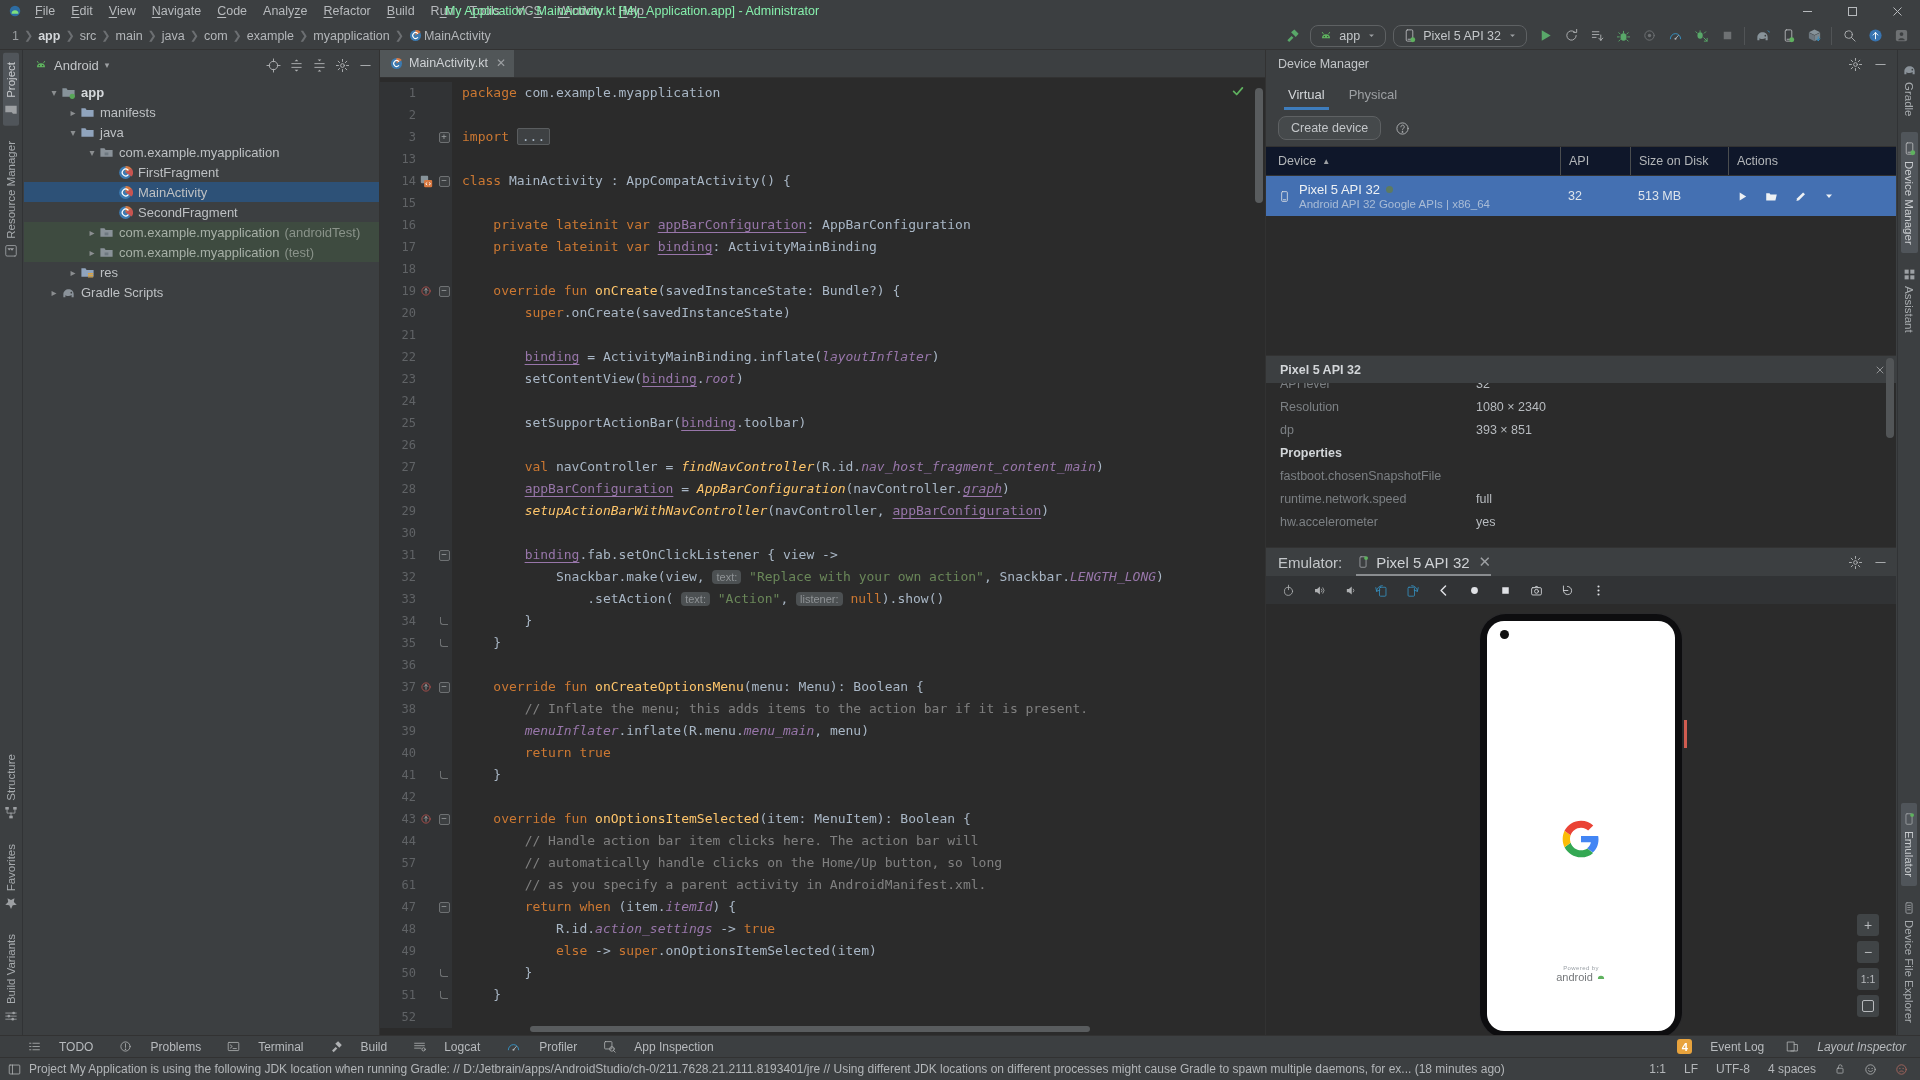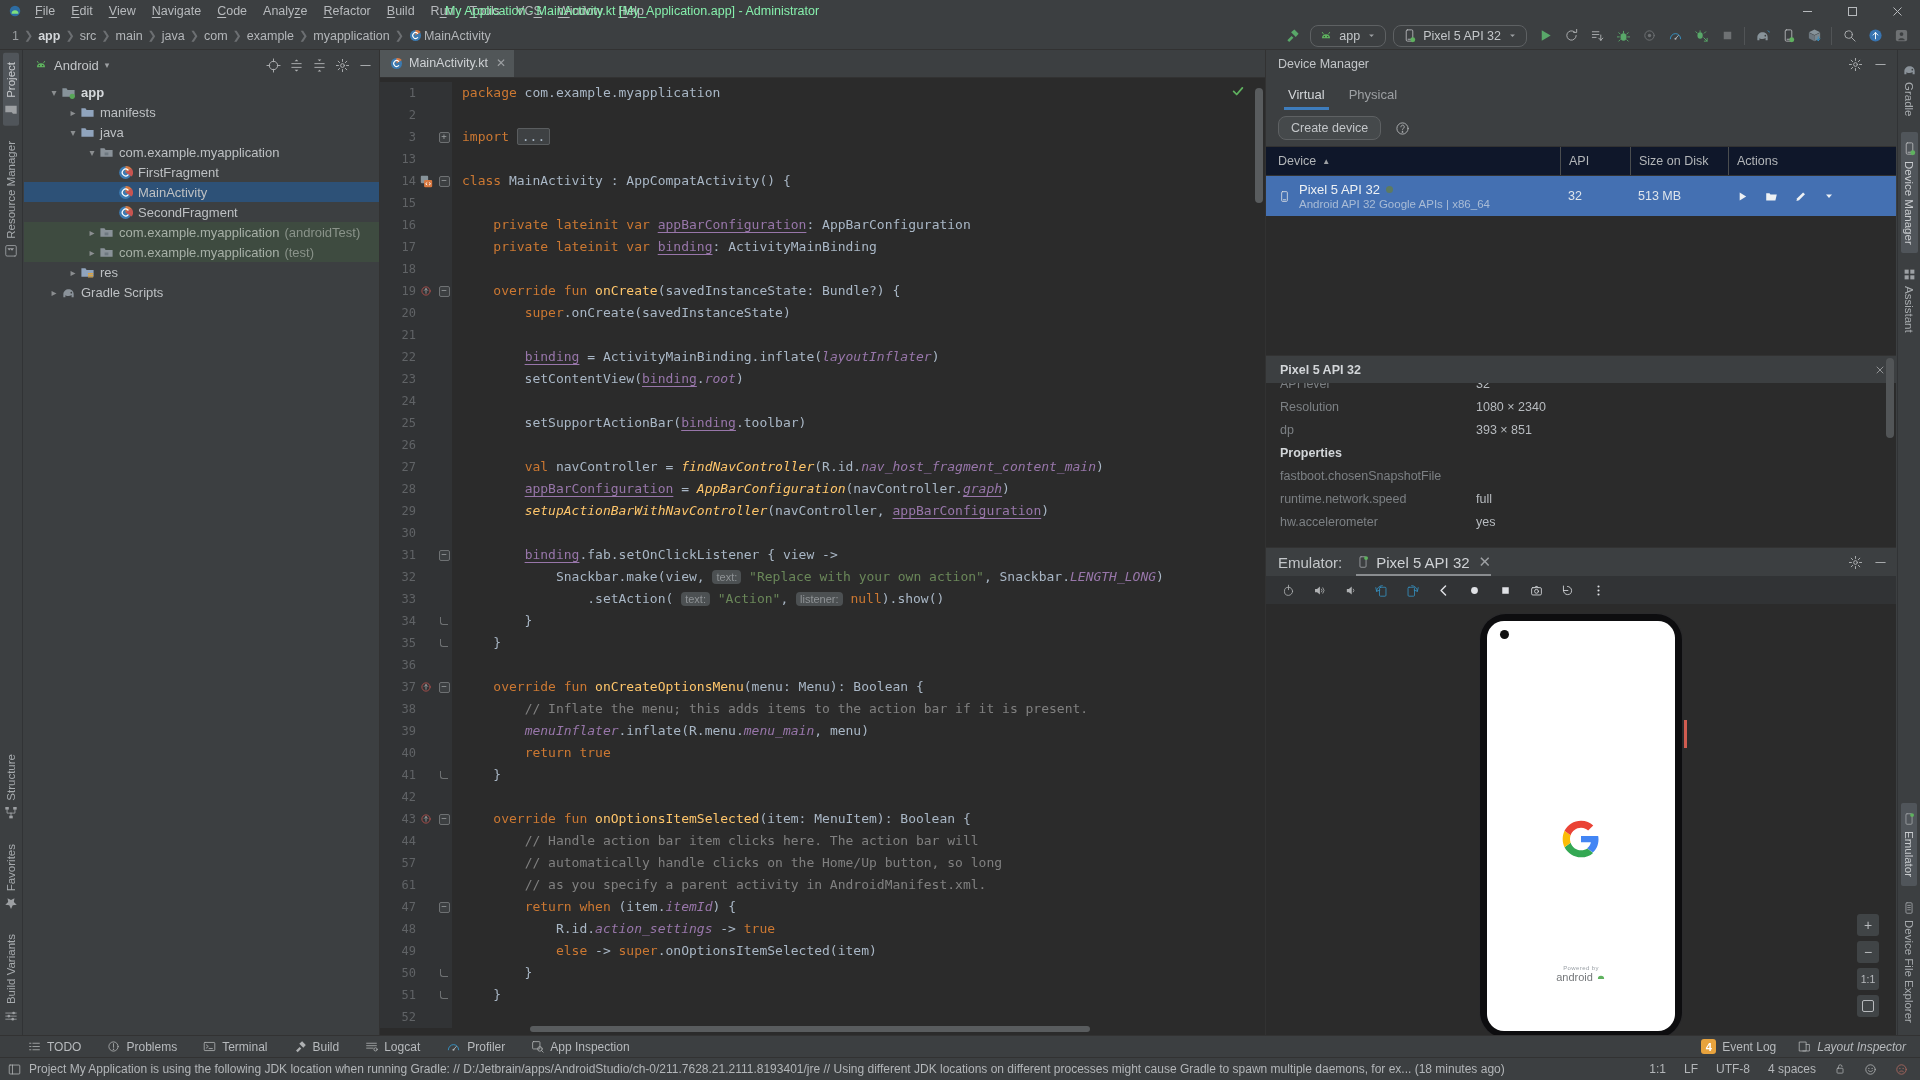--- a/index.html
+++ b/index.html
@@ -126,21 +126,21 @@
 #brand{position:absolute;left:0;right:0;top:344px;display:flex;flex-direction:column;align-items:center;color:#9aa0a6}
 #brand .pb{font-size:6px;letter-spacing:.4px}
 #brand .an{font-size:11px;display:flex;align-items:center;gap:3px;color:#75787b}
 #redmark{position:absolute;left:418px;top:116px;width:3px;height:28px;background:#d05c50}
 #zoomcol{position:absolute;left:591px;top:310px;display:flex;flex-direction:column;gap:5px;align-items:center}
 .zbtn{width:22px;height:22px;background:#404446;border-radius:3px;display:flex;align-items:center;justify-content:center;color:#b7babd;font-size:14px}
 .zbtn.small{font-size:10.5px}
 .zfit{width:12px;height:12px;border:1.4px solid #b7babd;border-radius:2px}
 
 #bottombar{position:absolute;left:0;right:0;bottom:23px;height:22px;background:#3c3f41;border-top:1px solid #323232;display:flex;align-items:center;padding:0 10px 0 28px;z-index:9}
-.bitem{display:flex;align-items:center;gap:6px;margin-right:26px;font-size:12px;color:#b7babd}
+.bitem{display:flex;align-items:center;gap:18px;margin-right:26px;font-size:12px;color:#b7babd}
 #bb-right{margin-left:auto;display:flex;align-items:center;gap:22px}
 .badge{min-width:15px;height:15px;border-radius:3px;background:#e8a33d;color:#fff;font-size:11px;font-weight:bold;display:flex;align-items:center;justify-content:center;padding:0 3px}
 #statusbar{position:absolute;left:0;right:0;bottom:0;height:23px;background:#3c3f41;border-top:1px solid #323232;display:flex;align-items:center;padding:0 12px 0 8px;z-index:9}
 #status-msg{margin-left:8px;font-size:12px;color:#b3b6b9;white-space:nowrap;overflow:hidden;text-overflow:ellipsis;max-width:1610px}
 #sb-right{margin-left:auto;display:flex;align-items:center;gap:18px;font-size:12px;color:#b3b6b9}
 </style>
 </head>
 <body>
 
 <div id="titlebar">

